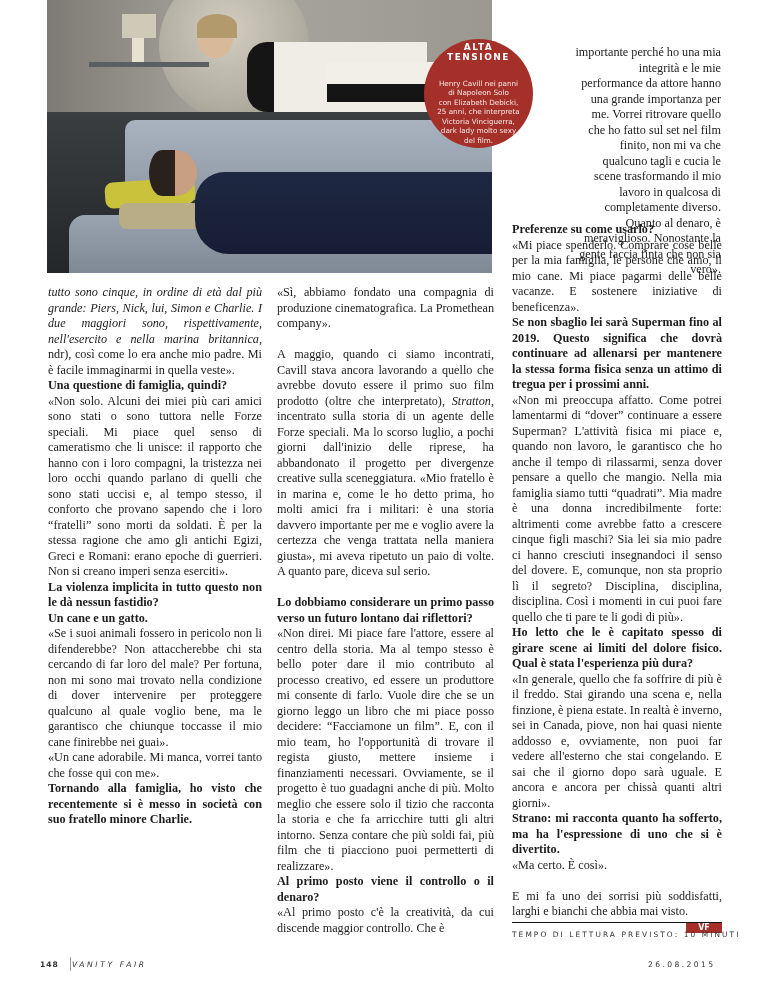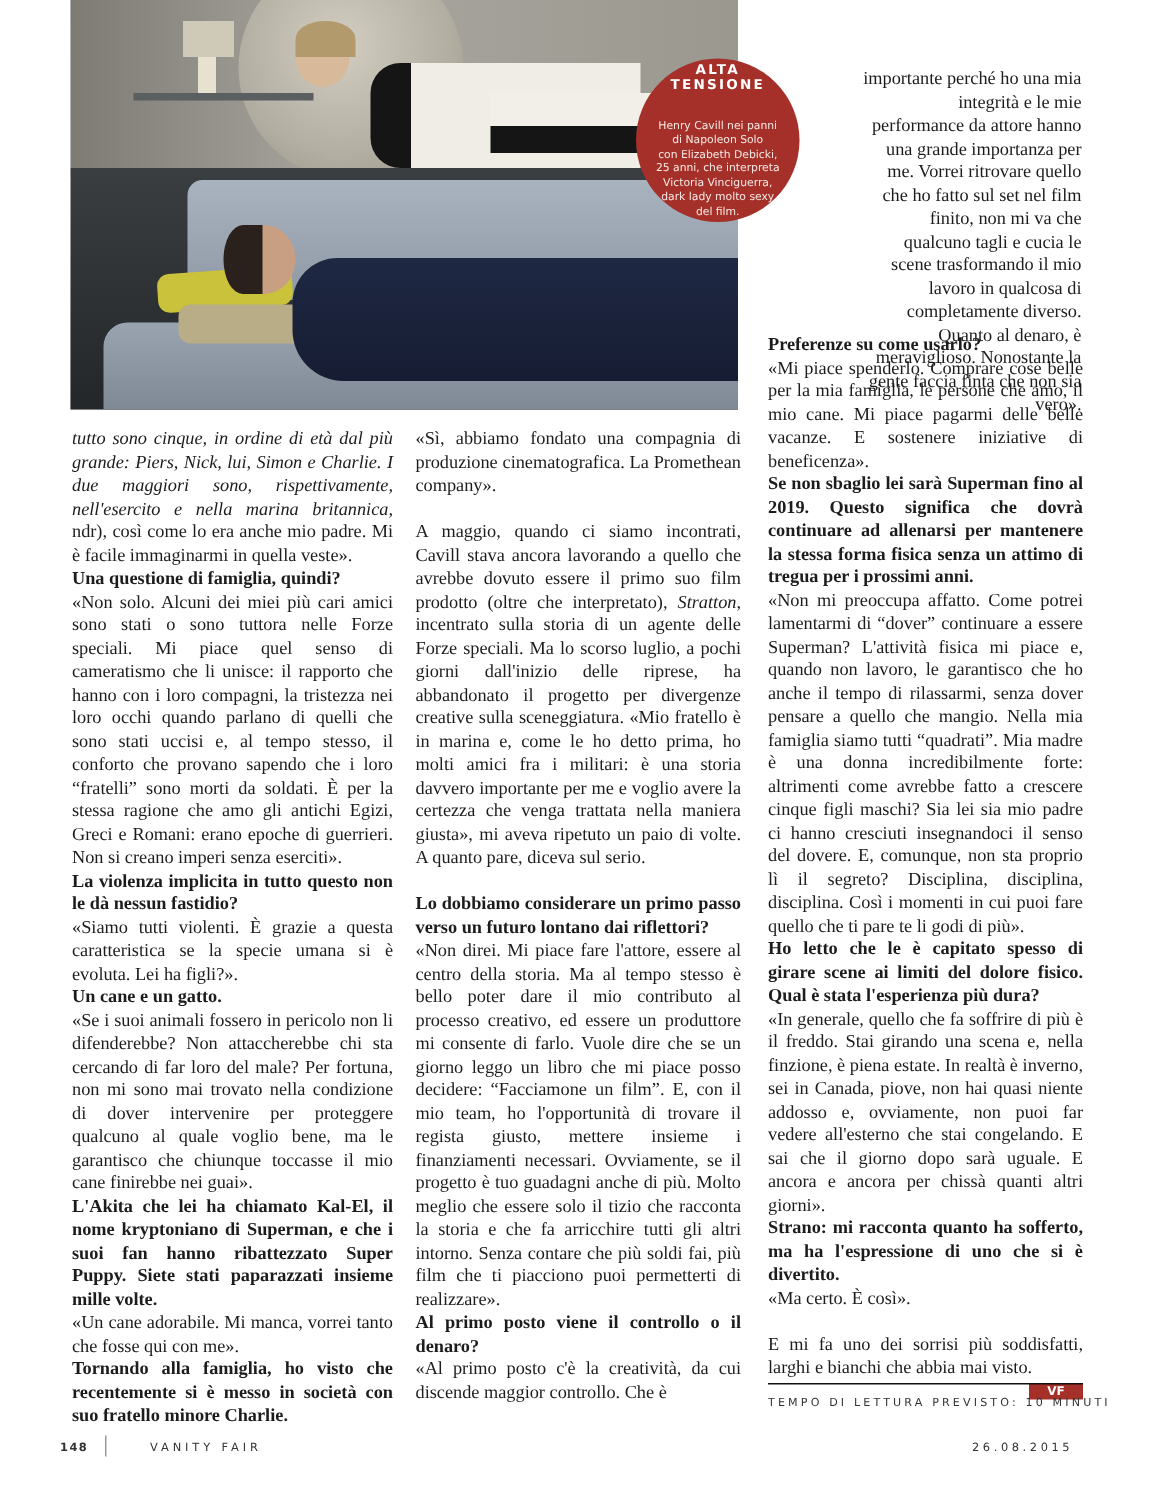--- a/index.html
+++ b/index.html
@@ -51,21 +51,21 @@
   #col2 { left: 277px; top: 285px; width: 217px; }
   #col3top { left: 575px; top: 45px; width: 146px; text-align: right; }
   #col3 { left: 512px; top: 222px; width: 210px; }
 
   .vf-logo { display:inline-block; width:36px; height:11px; background:#a5302a; color:#fff; font-size:8px; line-height:11px; text-align:center; font-weight:bold; font-family:"DejaVu Sans",sans-serif; vertical-align:middle; float:right; margin-top:2px; }
 
   .endrule { position:absolute; left:512px; top:922px; width:210px; height:1px; background:#111; }
   .reading-time { position:absolute; left:512px; top:930px; width:214px; font-family:"DejaVu Sans",sans-serif; font-size:7.4px; letter-spacing:2.1px; color:#333; white-space:nowrap; }
   .footer-page { position:absolute; left:40px; top:960px; font-family:"DejaVu Sans",sans-serif; font-size:7.6px; font-weight:bold; letter-spacing:1px; color:#333; }
   .footer-sep { position:absolute; left:70px; top:957px; width:1px; height:14px; background:#999; }
-  .footer-mag { position:absolute; left:100px; top:960px; font-family:"DejaVu Sans",sans-serif; font-size:7.6px; letter-spacing:2.6px; color:#333; }
+  .footer-mag { position:absolute; left:72px; top:960px; font-family:"DejaVu Sans",sans-serif; font-size:7.6px; letter-spacing:2.6px; color:#333;font-style:italic; }
   .footer-date { position:absolute; left:648px; top:960px; font-family:"DejaVu Sans",sans-serif; font-size:7.6px; letter-spacing:2.4px; color:#333;text-align:center; }
 </style>
 </head>
 <body>
 
 <div class="photo">
   <div class="wall"></div>
   <div class="globe"></div>
   <div class="lamp"></div>
   <div class="lampbase"></div>
@@ -95,24 +95,22 @@
     <div>dark lady molto sexy</div>
     <div>del film.</div>
   </div>
 </div>
 
 <div class="col" id="col1">
   <p><span class="i">tutto sono cinque, in ordine di età dal più grande: Piers, Nick, lui, Simon e Charlie. I due maggiori sono, rispettivamente, nell'esercito e nella marina britannica,</span><span> ndr), così come lo era anche mio padre. Mi è facile immaginarmi in quella veste».</span></p>
   <p class="q">Una questione di famiglia, quindi?</p>
   <p>«Non solo. Alcuni dei miei più cari amici sono stati o sono tuttora nelle Forze speciali. Mi piace quel senso di cameratismo che li unisce: il rapporto che hanno con i loro compagni, la tristezza nei loro occhi quando parlano di quelli che sono stati uccisi e, al tempo stesso, il conforto che provano sapendo che i loro “fratelli” sono morti da soldati. È per la stessa ragione che amo gli antichi Egizi, Greci e Romani: erano epoche di guerrieri. Non si creano imperi senza eserciti».</p>
   <p class="q">La violenza implicita in tutto questo non le dà nessun fastidio?</p>
-  <p>«Siamo tutti violenti. È grazie a questa caratteristica se la specie umana si è evoluta. Lei ha figli?».</p>
   <p class="q">Un cane e un gatto.</p>
   <p>«Se i suoi animali fossero in pericolo non li difenderebbe? Non attaccherebbe chi sta cercando di far loro del male? Per fortuna, non mi sono mai trovato nella condizione di dover intervenire per proteggere qualcuno al quale voglio bene, ma le garantisco che chiunque toccasse il mio cane finirebbe nei guai».</p>
-  <p class="q">L'Akita che lei ha chiamato Kal-El, il nome kryptoniano di Superman, e che i suoi fan hanno ribattezzato Super Puppy. Siete stati paparazzati insieme mille volte.</p>
   <p>«Un cane adorabile. Mi manca, vorrei tanto che fosse qui con me».</p>
   <p class="q">Tornando alla famiglia, ho visto che recentemente si è messo in società con suo fratello minore Charlie.</p>
 </div>
 
 <div class="col" id="col2">
   <p>«Sì, abbiamo fondato una compagnia di produzione cinematografica. La Promethean company».</p>
   <div class="gap"></div>
   <p><span>A maggio, quando ci siamo incontrati, Cavill stava ancora lavorando a quello che avrebbe dovuto essere il primo suo film prodotto (oltre che interpretato), </span><span class="i">Stratton</span><span>, incentrato sulla storia di un agente delle Forze speciali. Ma lo scorso luglio, a pochi giorni dall'inizio delle riprese, ha abbandonato il progetto per divergenze creative sulla sceneggiatura. «Mio fratello è in marina e, come le ho detto prima, ho molti amici fra i militari: è una storia davvero importante per me e voglio avere la certezza che venga trattata nella maniera giusta», mi aveva ripetuto un paio di volte. A quanto pare, diceva sul serio.</span></p>
   <div class="gap"></div>
   <p class="q">Lo dobbiamo considerare un primo passo verso un futuro lontano dai riflettori?</p>

